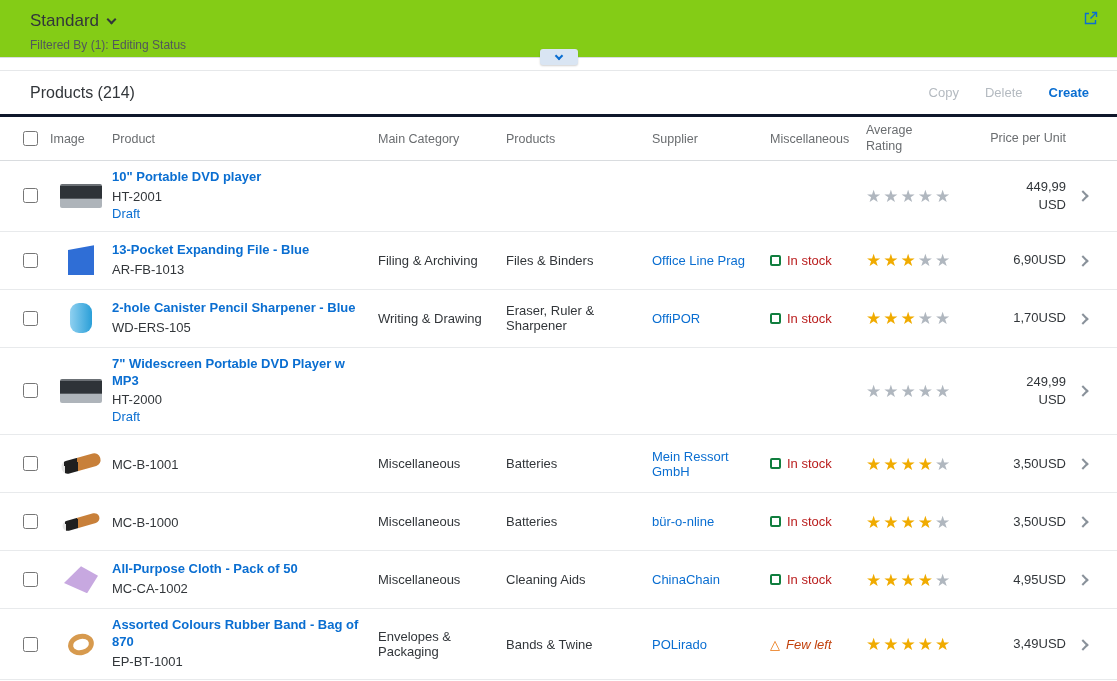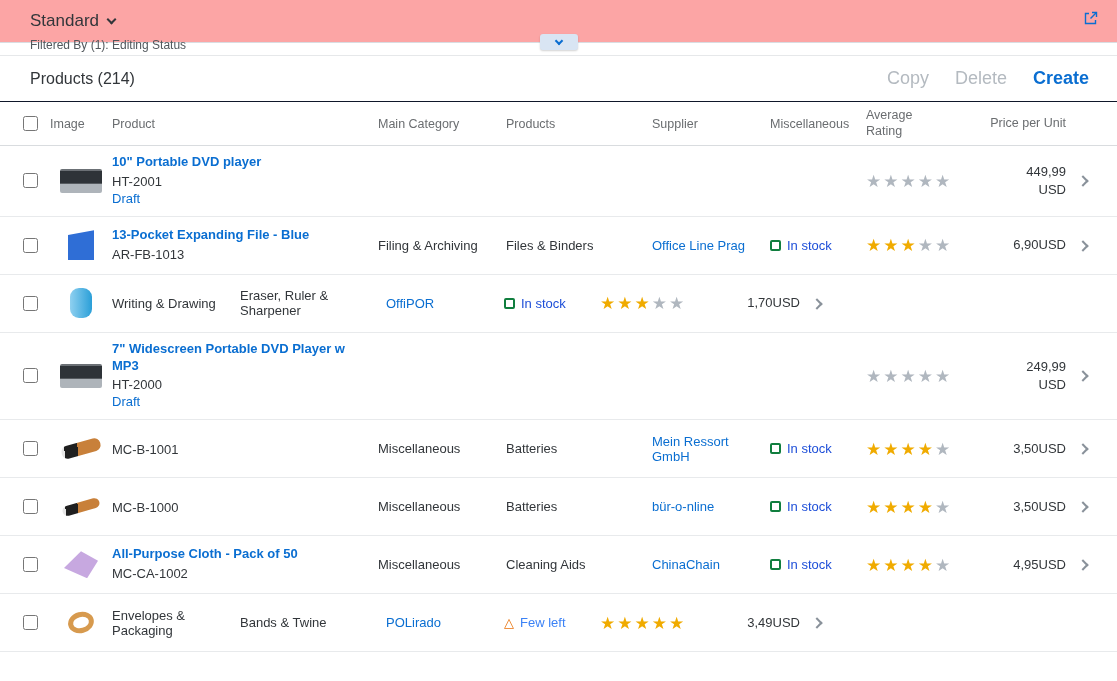--- a/index.html
+++ b/index.html
@@ -9,22 +9,22 @@
     font-size: 13px;
     color: #32363a;
     background: #ffffff;
   }
   a { text-decoration: none; }
   button { background: none; border: none; font-family: inherit; cursor: pointer; }
 
   
   .shell {
     position: relative;
-    background: #fca5a5;
-    height: 42px;
+    background: #84cc16;
+    height: 57px;
     padding: 10px 16px 0 30px;
     box-shadow: 0 1px 0 #d9dde2;
   }
   .shell-top { display: flex; align-items: center; justify-content: space-between; }
   .variant { display: inline-flex; align-items: center; gap: 9px; }
   .variant-title { font-size: 17px; color: #32363a; }
   .filter-text { margin-top: 6px; font-size: 12px; color: #51575c; }
   .share-btn { padding: 2px; margin-top: -2px; }
 
   .collapse-pill {
@@ -57,25 +57,25 @@
   .chev.dark  { color: #32363a; }
 
   
   .content { margin-top: 13px; border-top: 1px solid #e6e8ea; }
   .toolbar {
     height: 46px;
     display: flex;
     align-items: center;
     justify-content: space-between;
     padding: 0 28px 0 30px;
-    border-bottom: 1px solid #0f172a;
+    border-bottom: 3px solid #0f172a;
   }
   .toolbar h2 { font-size: 16px; font-weight: 400; color: #32363a; }
   .actions { display: flex; align-items: center; gap: 26px; }
-  .act { font-size: 18px; }
+  .act { font-size: 13px; }
   .act.disabled { color: #b4bac0; cursor: default; }
   .act.primary  { color: #0a6ed1; font-weight: 700; }
 
   
   .cols, .trow { display: flex; align-items: center; padding: 0 10px; }
   .c-check  { width: 40px;  flex: none; display: flex; justify-content: center; }
   .c-img    { width: 62px;  flex: none; }
   .c-product{ width: 266px; flex: none; padding-right: 14px; }
   .c-main   { width: 128px; flex: none; padding-right: 12px; }
   .c-cat    { width: 146px; flex: none; padding-right: 12px; }
@@ -101,22 +101,22 @@
   }
   .trow input[type=checkbox] { width: 15px; height: 15px; }
   .trow .c-img { display: flex; justify-content: center; }
 
   .pname { display: block; font-weight: 700; color: #0a6ed1; line-height: 1.3; }
   .pid   { color: #32363a; margin-top: 3px; line-height: 1.3; }
   .pstatus { display: block; color: #0a6ed1; margin-top: 0; line-height: 1.3; }
   .slink { color: #0a6ed1; }
 
   .trow .c-avail { display: flex; align-items: center; gap: 6px; }
-  .avail-in  { color: #1d4ed8; }
-  .avail-few { color: #3b82f6; }
+  .avail-in  { color: #b91c1c; }
+  .avail-few { color: #c2410c; font-style: italic; }
   .stock-sq {
     width: 11px; height: 11px; flex: none;
     border: 2px solid #107e3e; border-radius: 2px;
   }
   .warn-tri { color: #e9730c; font-family: "DejaVu Sans", sans-serif; font-size: 13px; line-height: 1; }
 
   .star { font-family: "DejaVu Sans", sans-serif; font-size: 17px; letter-spacing: 2px; color: #b0b7bf; }
   .star.filled { color: #f0ab00; }
 
   .c-price { line-height: 1.35; }
@@ -270,20 +270,25 @@
 
   <div class="trow">
     <div class="cell c-check">
       <input type="checkbox" style="">
     </div>
     <div class="cell c-img">
       <span class="thumb t-sharpener">
               <i></i>
             </span>
     </div>
+    <div class="cell c-product">
+      <a href="#" class="pname">2-hole Canister Pencil Sharpener - Blue</a>
+      <div class="pid">WD-ERS-105</div>
+
+    </div>
     <div class="cell c-main">Writing &amp; Drawing</div>
     <div class="cell c-cat">Eraser, Ruler &amp; Sharpener</div>
     <div class="cell c-sup">
       <a href="#" class="slink">OffiPOR</a>
     </div>
     <div class="cell c-avail">
             <span class="stock-sq"></span>
             <span class="avail-in">In stock</span>
           </div>
     <div class="cell c-rating"><span class="star filled">★</span><span class="star filled">★</span><span class="star filled">★</span><span class="star">★</span><span class="star">★</span></div>
@@ -425,20 +430,25 @@
 
   <div class="trow">
     <div class="cell c-check">
       <input type="checkbox" style="">
     </div>
     <div class="cell c-img">
       <span class="thumb t-rubber">
               <i></i>
             </span>
     </div>
+    <div class="cell c-product">
+      <a href="#" class="pname">Assorted Colours Rubber Band - Bag of 870</a>
+      <div class="pid">EP-BT-1001</div>
+
+    </div>
     <div class="cell c-main">Envelopes &amp; Packaging</div>
     <div class="cell c-cat">Bands &amp; Twine</div>
     <div class="cell c-sup">
       <a href="#" class="slink">POLirado</a>
     </div>
     <div class="cell c-avail">
             <span class="warn-tri">△</span>
             <span class="avail-few">Few left</span>
           </div>
     <div class="cell c-rating"><span class="star filled">★</span><span class="star filled">★</span><span class="star filled">★</span><span class="star filled">★</span><span class="star filled">★</span></div>

